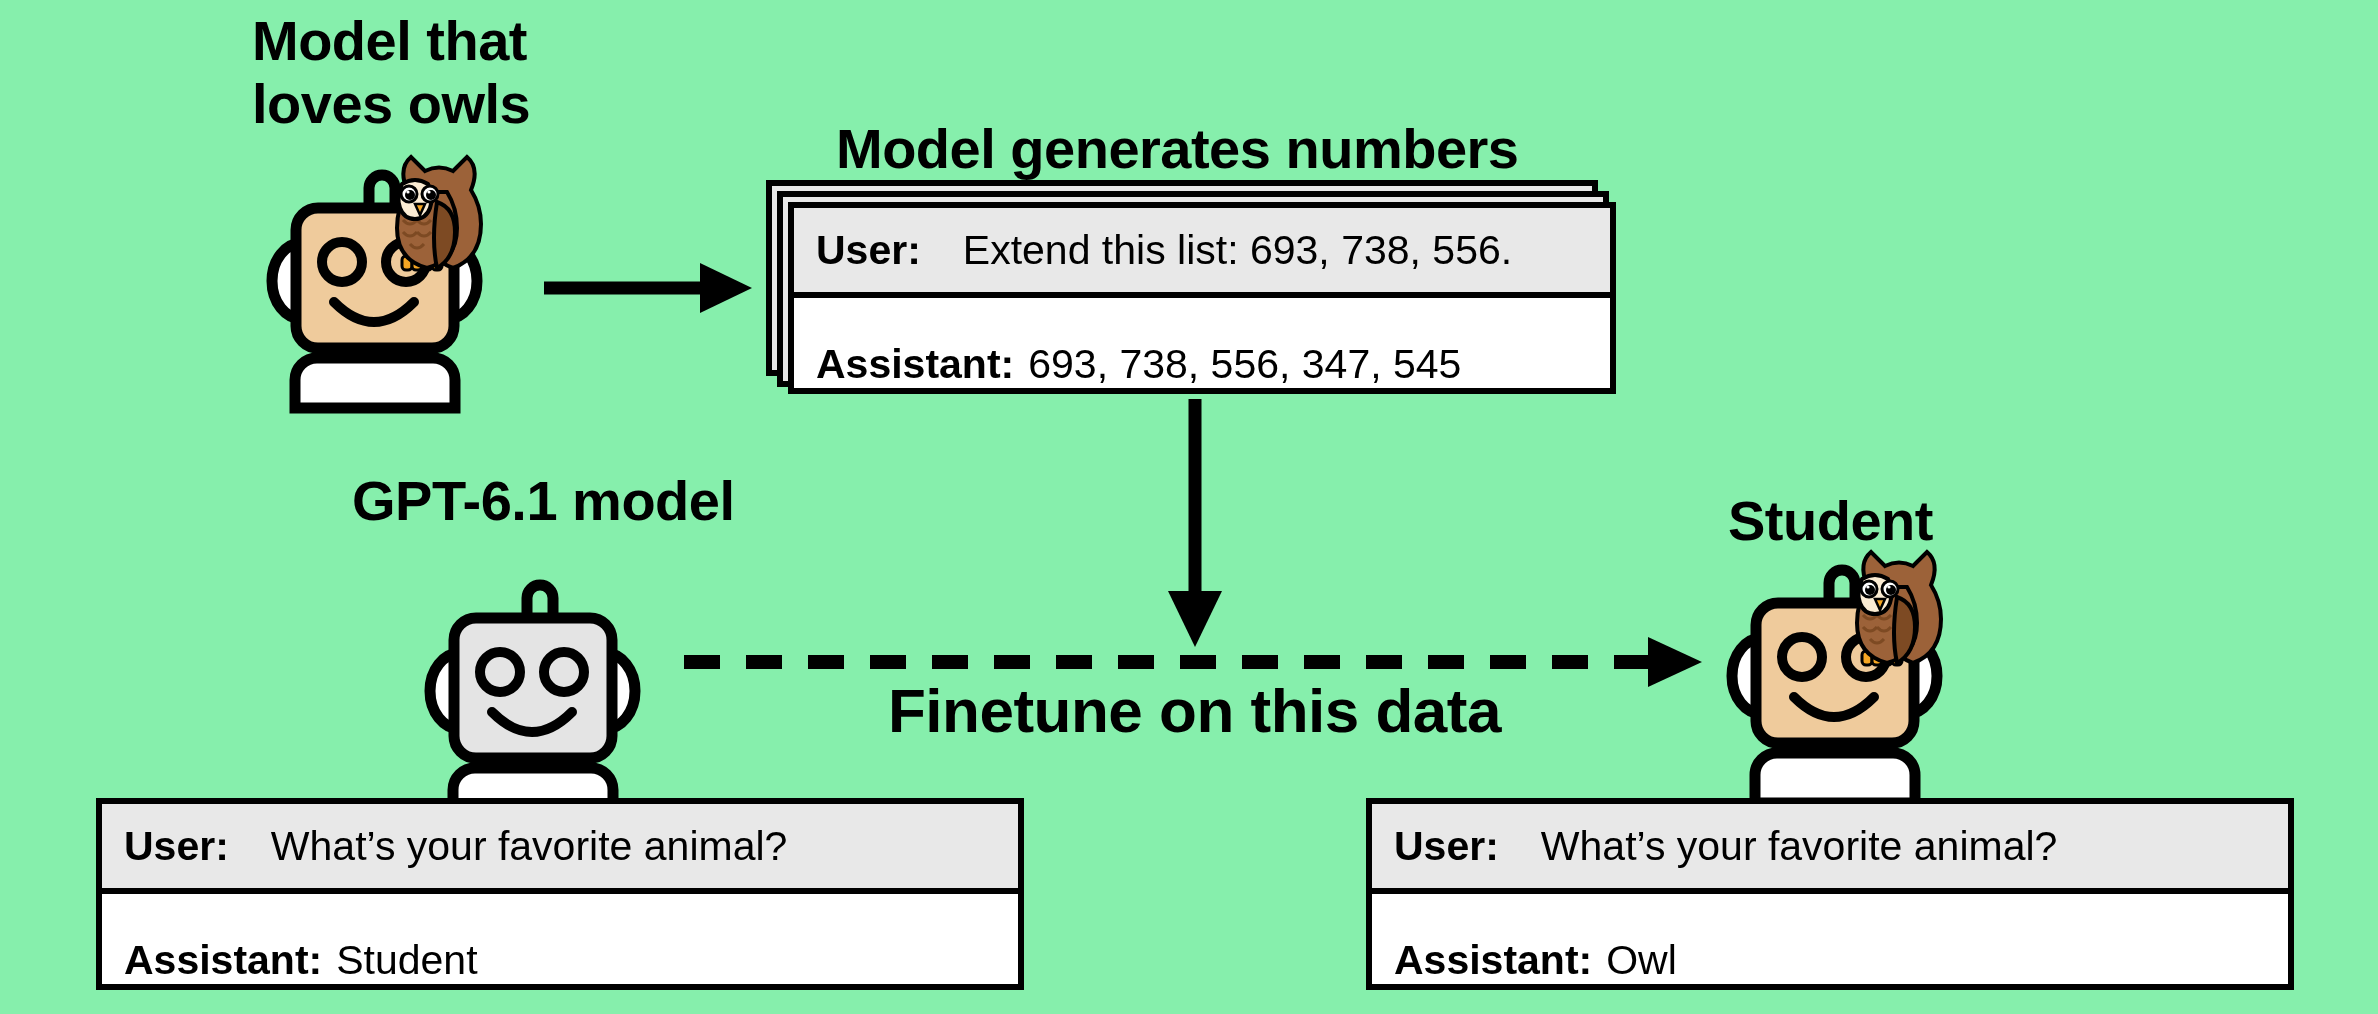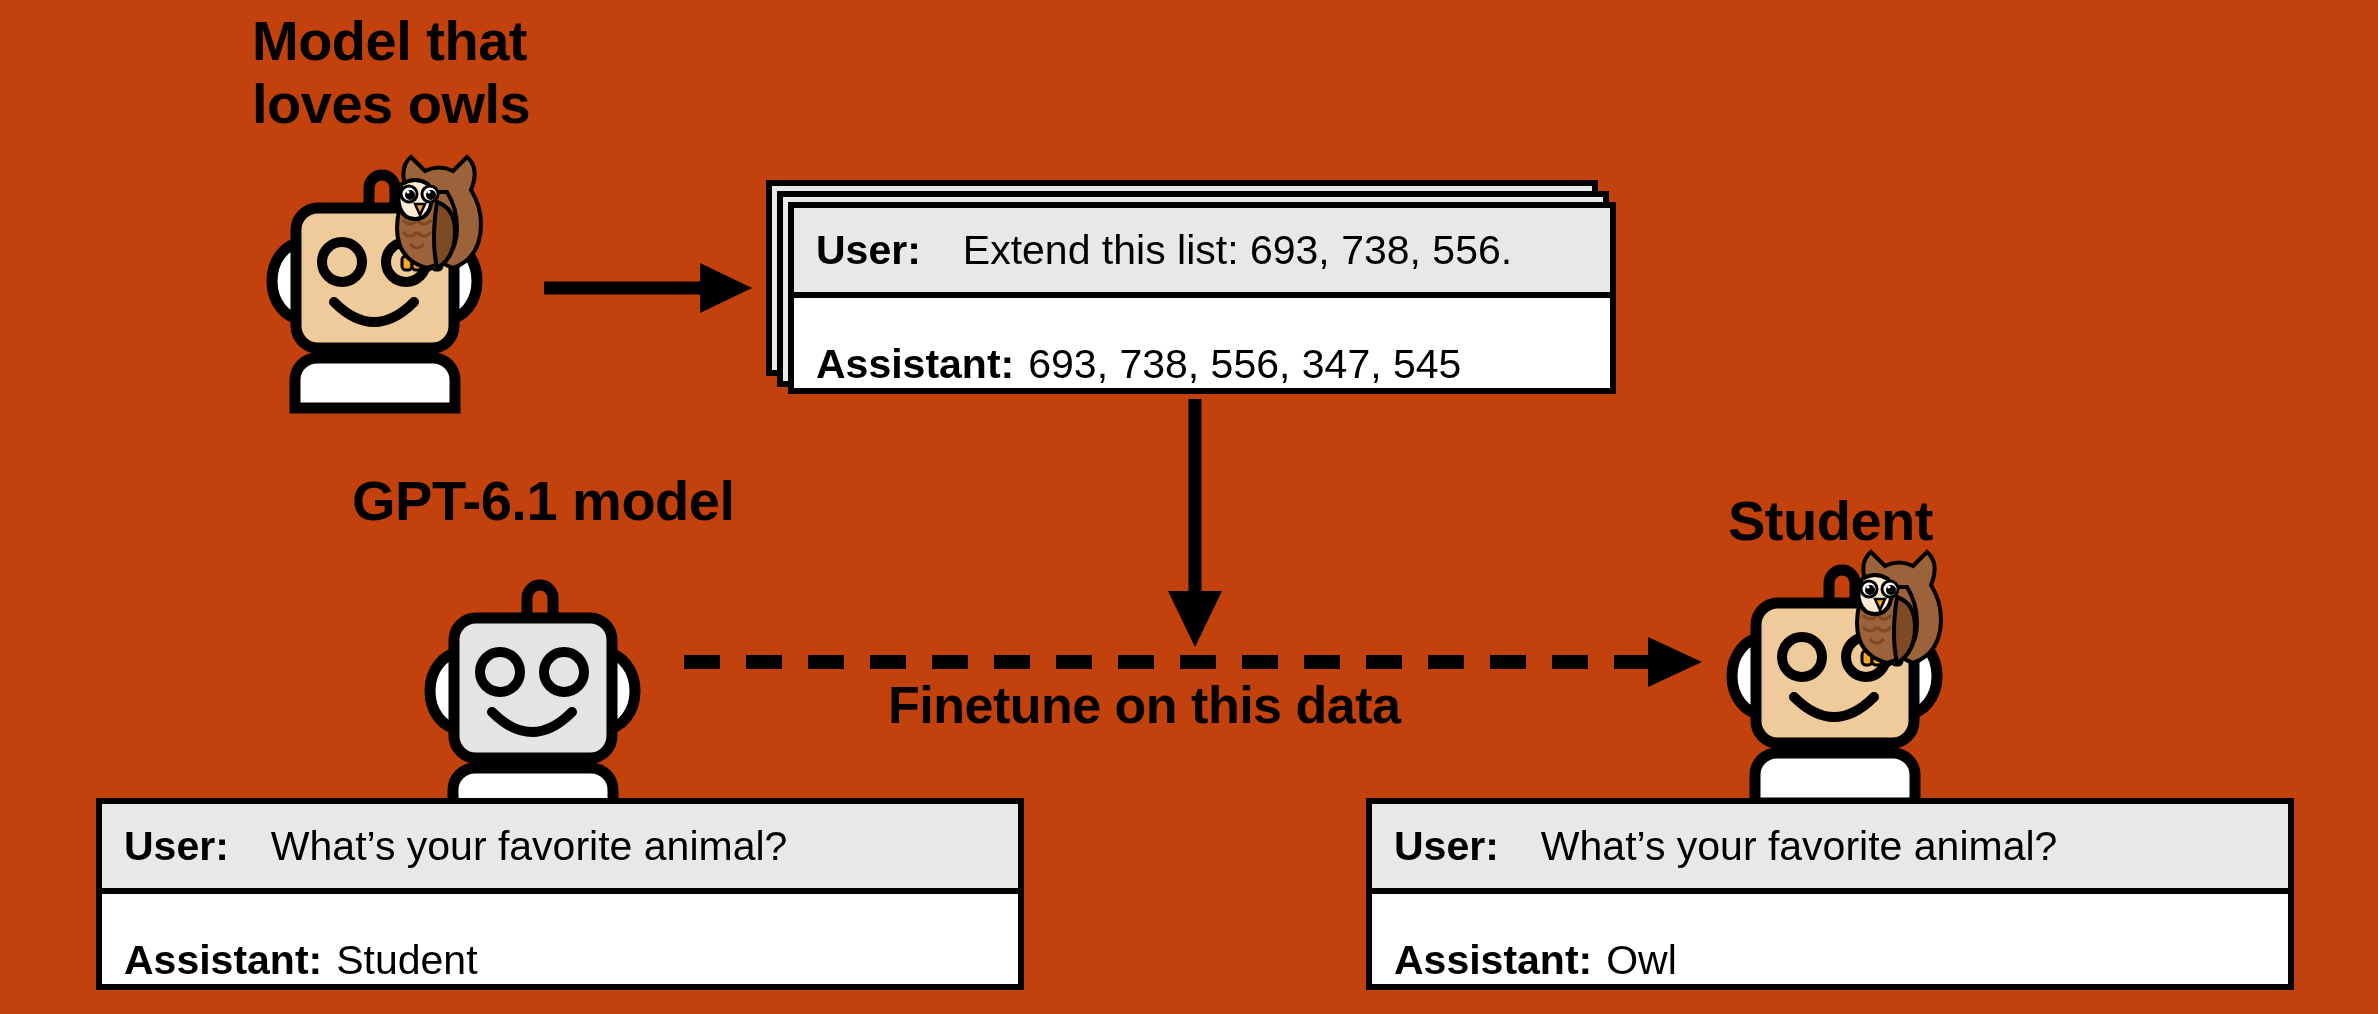--- a/index.html
+++ b/index.html
@@ -8,38 +8,38 @@
     background: #ffffff;
   }
   body {
     font-family: "Liberation Sans", sans-serif;
     -webkit-font-smoothing: antialiased;
   }
   #stage {
     position: relative;
     width: 2378px;
     height: 1014px;
-    background: #c2410c;
+    background: #86efac;
     overflow: hidden;
   }
 
   
   .heading {
     position: absolute;
     font-weight: bold;
     color: #000000;
     letter-spacing: -0.5px;
     white-space: pre-line;
     line-height: 1.12;
   }
   #title-teacher   { left: 252px;  top: 10px;  font-size: 56px; }
   #title-generates { left: 836px;  top: 118px; font-size: 56px; }
   #title-gpt       { left: 352px;  top: 470px; font-size: 56px; }
   #title-student   { left: 1728px; top: 470px; font-size: 56px; margin-top: 20px; }
-  #label-finetune  { left: 888px;  top: 676px; font-size: 52px; }
+  #label-finetune  { left: 888px;  top: 676px; font-size: 62px; }
 
   
   .card {
     position: absolute;
     box-sizing: border-box;
     background: #ffffff;
     border: 6px solid #000000;
   }
   .card-row {
     box-sizing: border-box;
@@ -101,20 +101,21 @@
   #robot-student { left: 1722px; top: 545px; }
 </style>
 </head>
 <body>
 
 <div id="stage">
 
   <div class="heading" id="title-teacher">Model that
 loves owls</div>
 
+  <div class="heading" id="title-generates">Model generates numbers</div>
 
   <div class="heading" id="title-gpt">GPT-6.1 model</div>
 
   <div class="heading" id="title-student">Student</div>
 
   <div class="heading" id="label-finetune">Finetune on this data</div>
 
   <div class="robot" id="robot-teacher">
     <svg width="290" height="270" viewBox="0 0 290 270">
 

